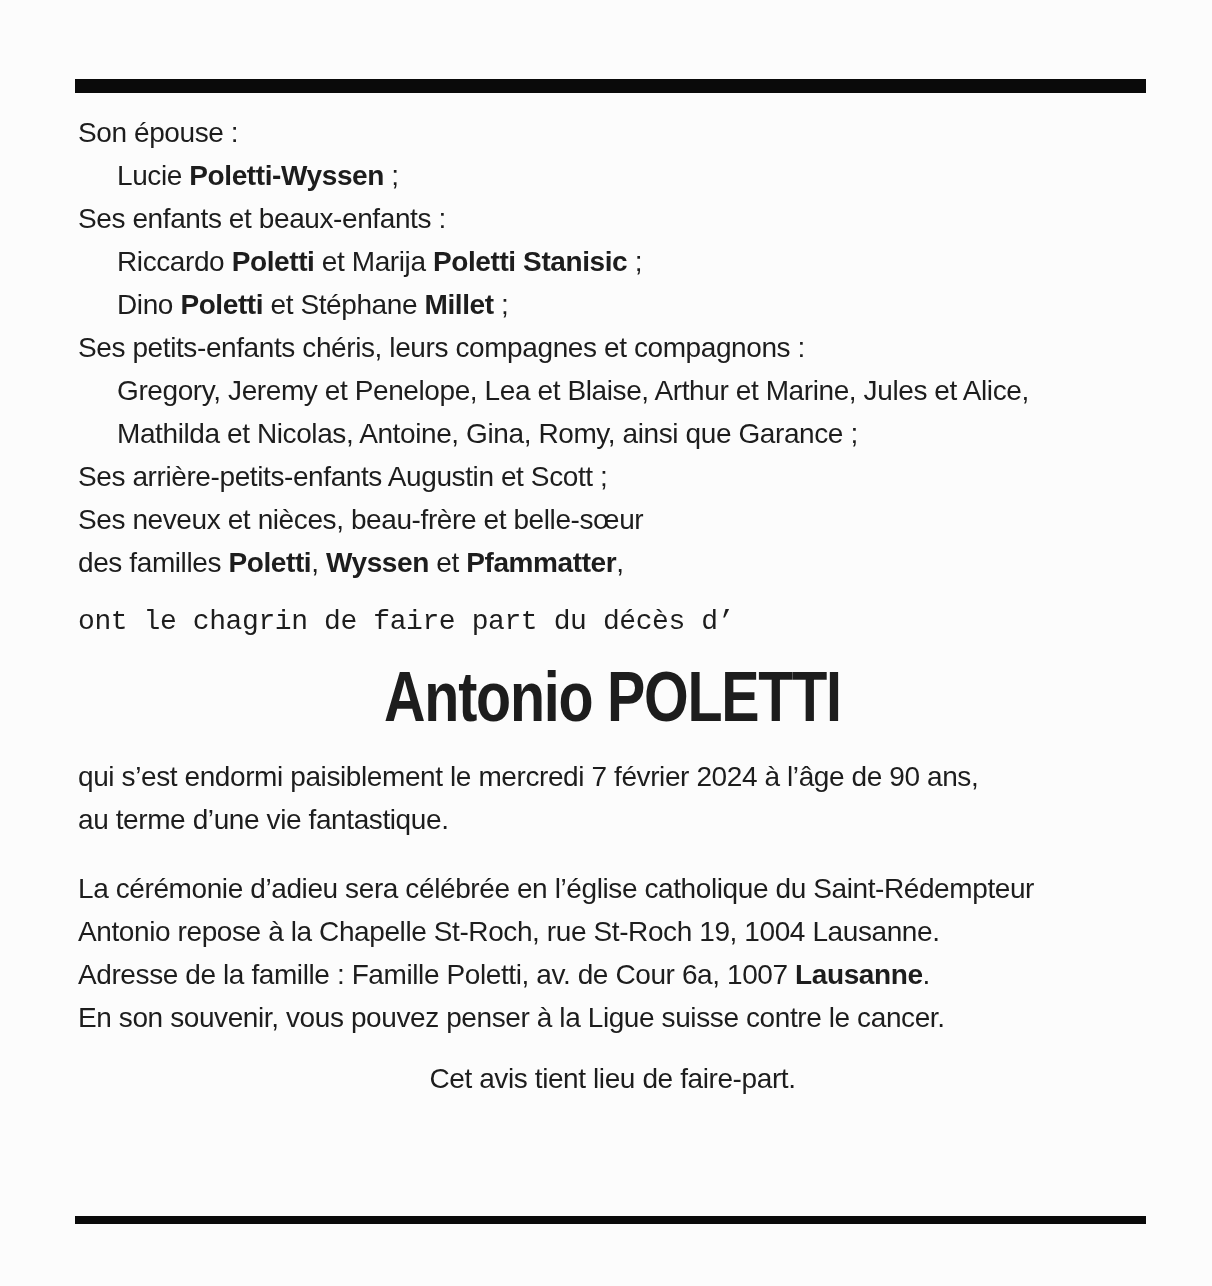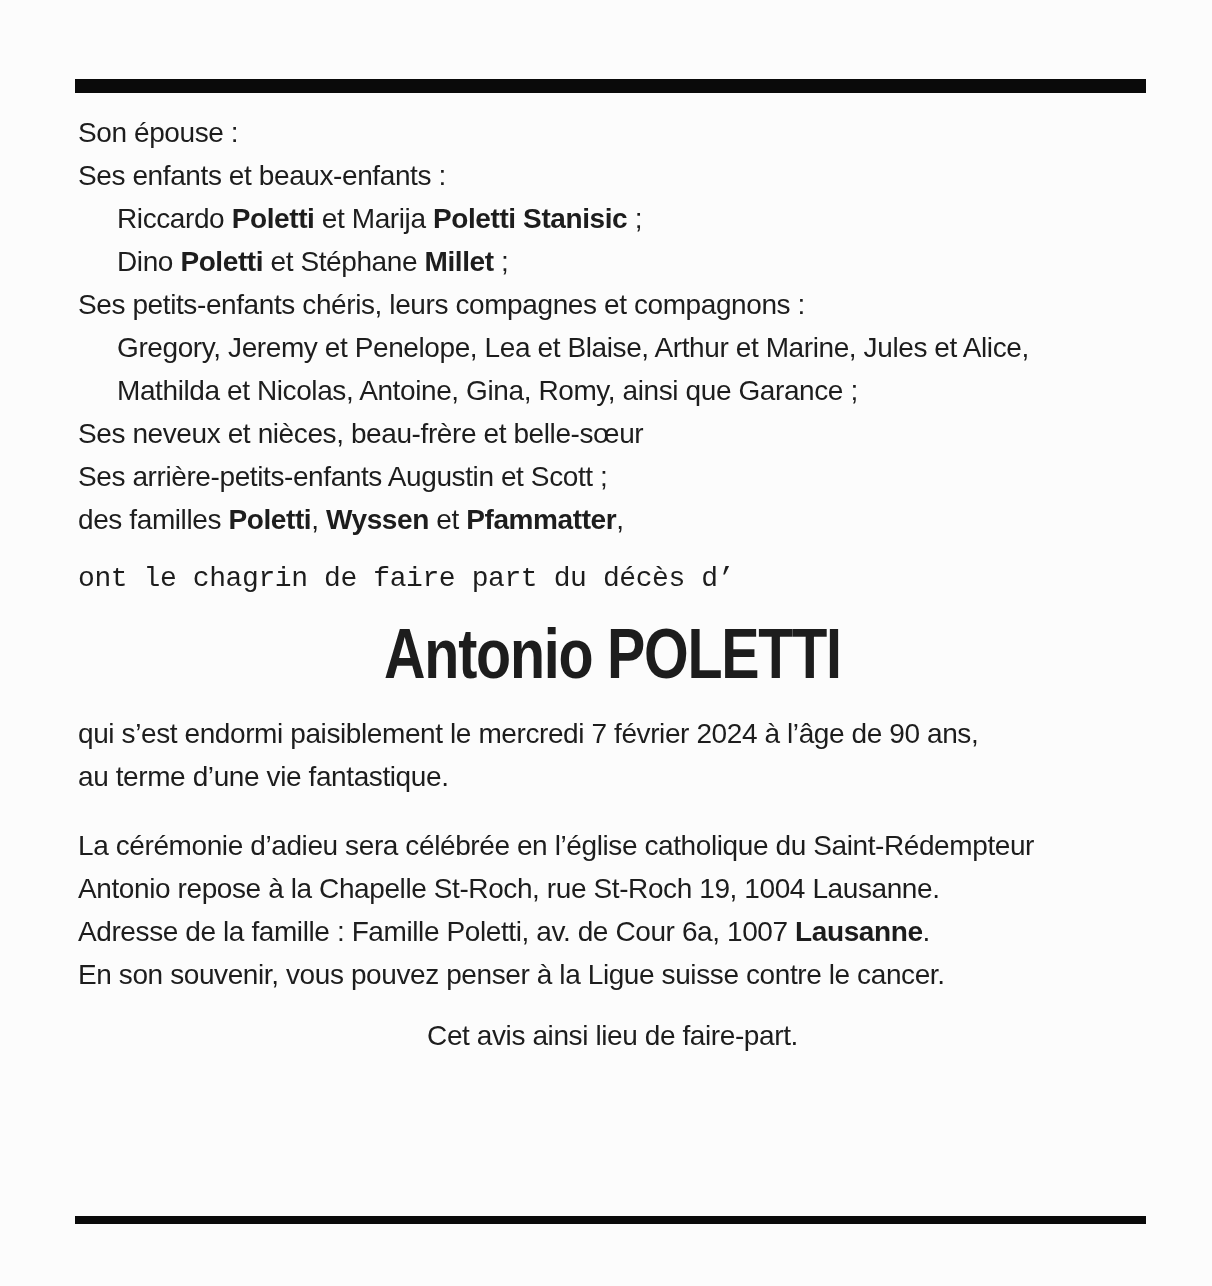--- a/index.html
+++ b/index.html
@@ -62,28 +62,29 @@
 <body>
 
 <div class="page">
 
   <div class="bar bar-top"></div>
 
   <div class="content">
 
     <div id="family-lines">
         <div class="line"><span>Son épouse :</span></div>
+        <div class="line indent"><span>Lucie </span><span class="b">Poletti-Wyssen</span><span> ;</span></div>
         <div class="line"><span>Ses enfants et beaux-enfants :</span></div>
         <div class="line indent"><span>Riccardo </span><span class="b">Poletti</span><span> et Marija </span><span class="b">Poletti Stanisic</span><span> ;</span></div>
         <div class="line indent"><span>Dino </span><span class="b">Poletti</span><span> et Stéphane </span><span class="b">Millet</span><span> ;</span></div>
         <div class="line"><span>Ses petits-enfants chéris, leurs compagnes et compagnons :</span></div>
         <div class="line indent"><span>Gregory, Jeremy et Penelope, Lea et Blaise, Arthur et Marine, Jules et Alice,</span></div>
         <div class="line indent"><span>Mathilda et Nicolas, Antoine, Gina, Romy, ainsi que Garance ;</span></div>
+        <div class="line"><span>Ses arrière-petits-enfants Augustin et Scott ;</span></div>
         <div class="line"><span>Ses neveux et nièces, beau-frère et belle-sœur</span></div>
-        <div class="line"><span>Ses arrière-petits-enfants Augustin et Scott ;</span></div>
         <div class="line"><span>des familles </span><span class="b">Poletti</span><span>, </span><span class="b">Wyssen</span><span> et </span><span class="b">Pfammatter</span><span>,</span></div>
       </div>
 
     <div class="line intro">ont le chagrin de faire part du décès d’</div>
 
     <div class="line title-line">
       <span class="title-text">Antonio POLETTI</span>
     </div>
 
     <div id="death-lines">
@@ -91,19 +92,19 @@
         <div class="line"><span>au terme d’une vie fantastique.</span></div>
       </div>
 
     <div id="ceremony-lines" class="ceremony">
         <div class="line"><span>La cérémonie d’adieu sera célébrée en l’église catholique du Saint-Rédempteur</span></div>
         <div class="line"><span>Antonio repose à la Chapelle St-Roch, rue St-Roch 19, 1004 Lausanne.</span></div>
         <div class="line"><span>Adresse de la famille : Famille Poletti, av. de Cour 6a, 1007 </span><span class="b">Lausanne</span><span>.</span></div>
         <div class="line"><span>En son souvenir, vous pouvez penser à la Ligue suisse contre le cancer.</span></div>
       </div>
 
-    <div class="line closing">Cet avis ainsi lieu de faire-part.</div>
+    <div class="line closing">Cet avis tient lieu de faire-part.</div>
 
   </div>
 
   <div class="bar bar-bottom"></div>
 
 </div>
 
 </body></html>

